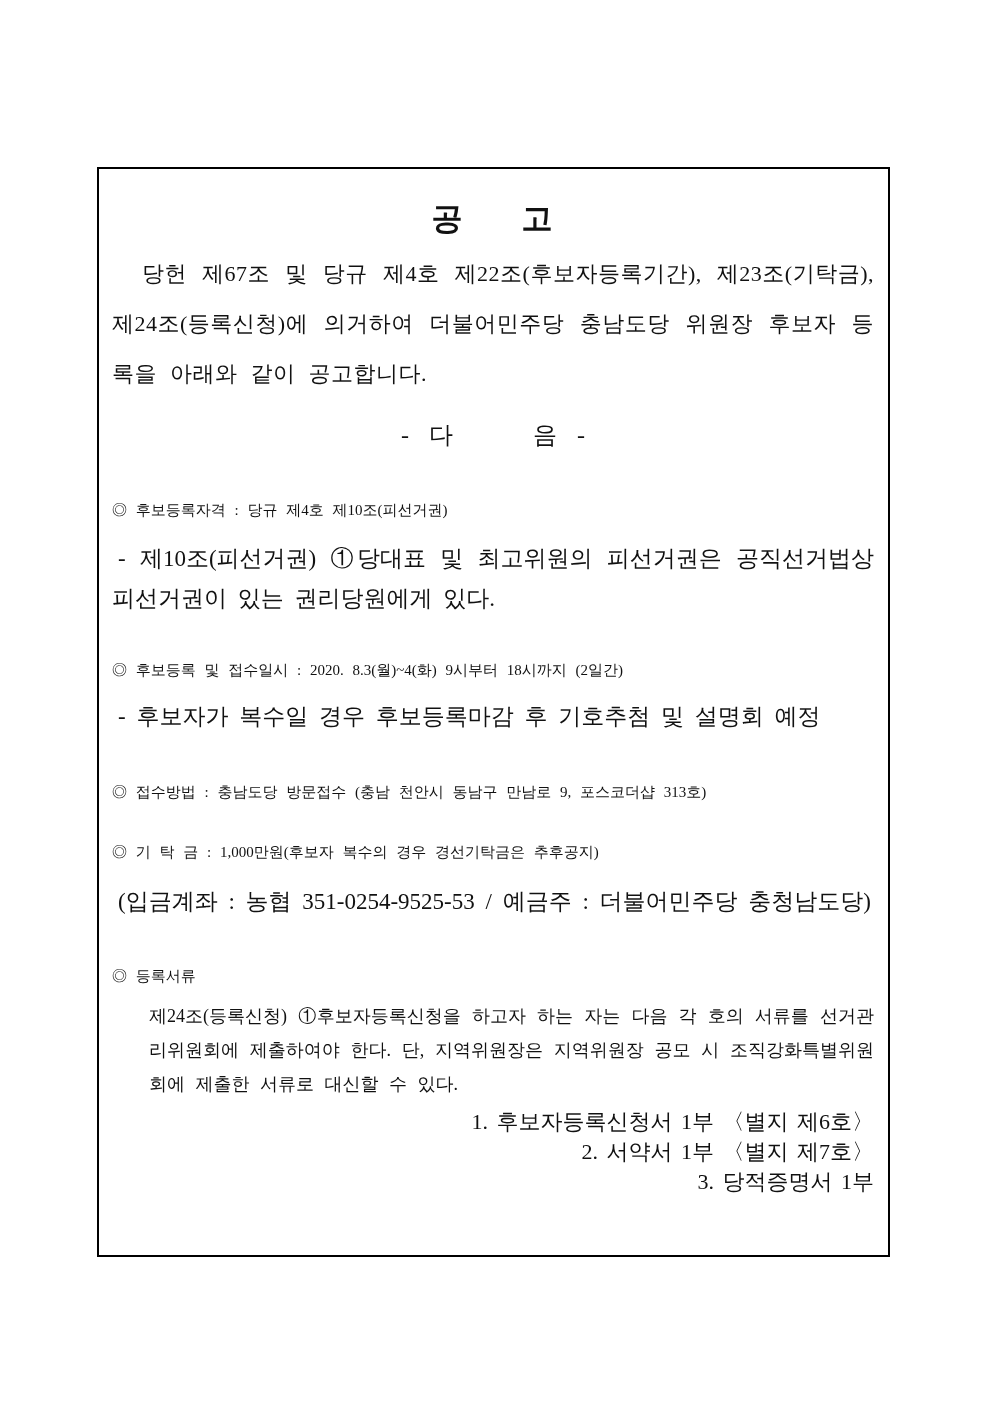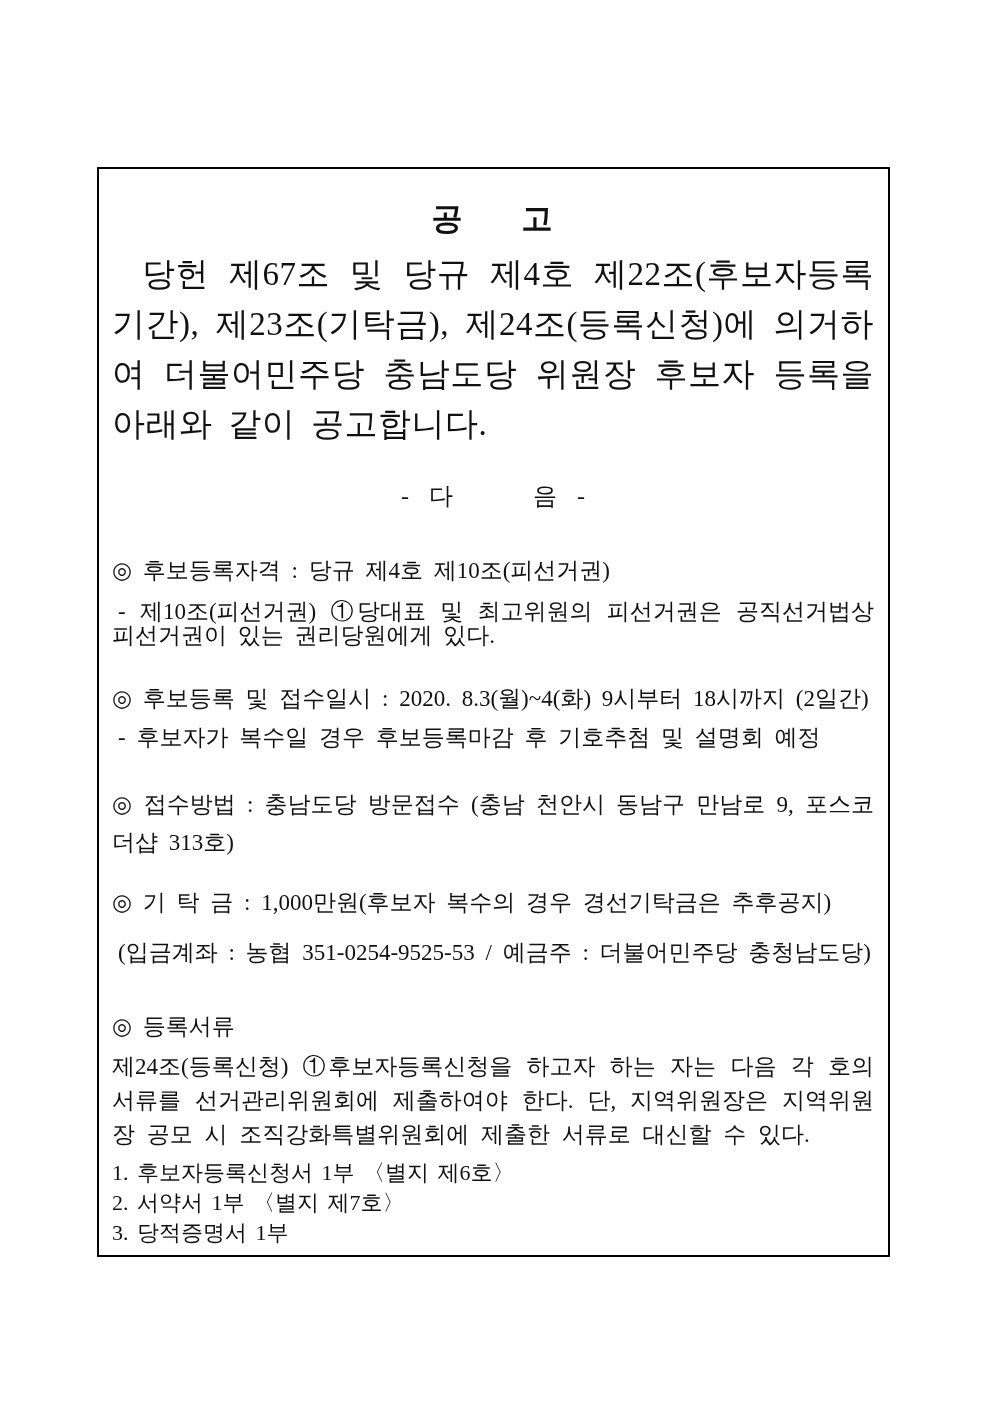--- a/index.html
+++ b/index.html
@@ -32,65 +32,68 @@
     text-align: center;
     font-family: "Liberation Sans", "DejaVu Sans", sans-serif;
     font-weight: bold;
     font-size: 31px;
     line-height: 40px;
     word-spacing: 18px;
     letter-spacing: 2px;
   }
   .intro-paragraph {
     margin-top: 10px;
-    font-size: 33px;
+    font-size: 22px;
     line-height: 50px;
     text-align: justify;
     text-indent: 30px;
     word-spacing: 7px;
     letter-spacing: 0.5px;
   }
   .divider-line {
     margin-top: 7px;
     text-align: center;
     font-size: 24px;
     line-height: 28px;
     word-spacing: 14px;
   }
   .sec-heading {
-    font-size: 23px;
+    font-size: 15px;
     line-height: 30px;
     word-spacing: 5px;
     text-align: justify;
+    font-family: Liberation Serif, serif;
   }
   .sec-heading.wrap2 {
     line-height: 38px;
   }
   .sec-sub {
     font-size: 23px;
-    line-height: 24px;
+    line-height: 40px;
     word-spacing: 5px;
     text-align: justify;
     text-indent: 6px;
   }
   .sec-body {
-    font-size: 23px;
+    font-size: 18px;
     line-height: 34px;
     word-spacing: 6px;
     text-align: justify;
+    margin-left: 37px;
   }
   .doc-list {
     margin: 6px 0 0 0;
     padding: 0;
     list-style: none;
   }
   .doc-list li {
     font-size: 22px;
     line-height: 30px;
     word-spacing: 3px;
+    text-align: right;
   }
   .mt-s1h { margin-top: 46px; }
   .mt-s1s { margin-top: 14px; }
   .mt-s2h { margin-top: 36px; }
   .mt-s2s { margin-top: 12px; }
   .mt-s3h { margin-top: 36px; }
   .mt-s4h { margin-top: 26px; }
   .mt-s4s { margin-top: 16px; line-height: 38px; }
   .mt-s5h { margin-top: 40px; }
   .mt-s5b { margin-top: 8px; }

